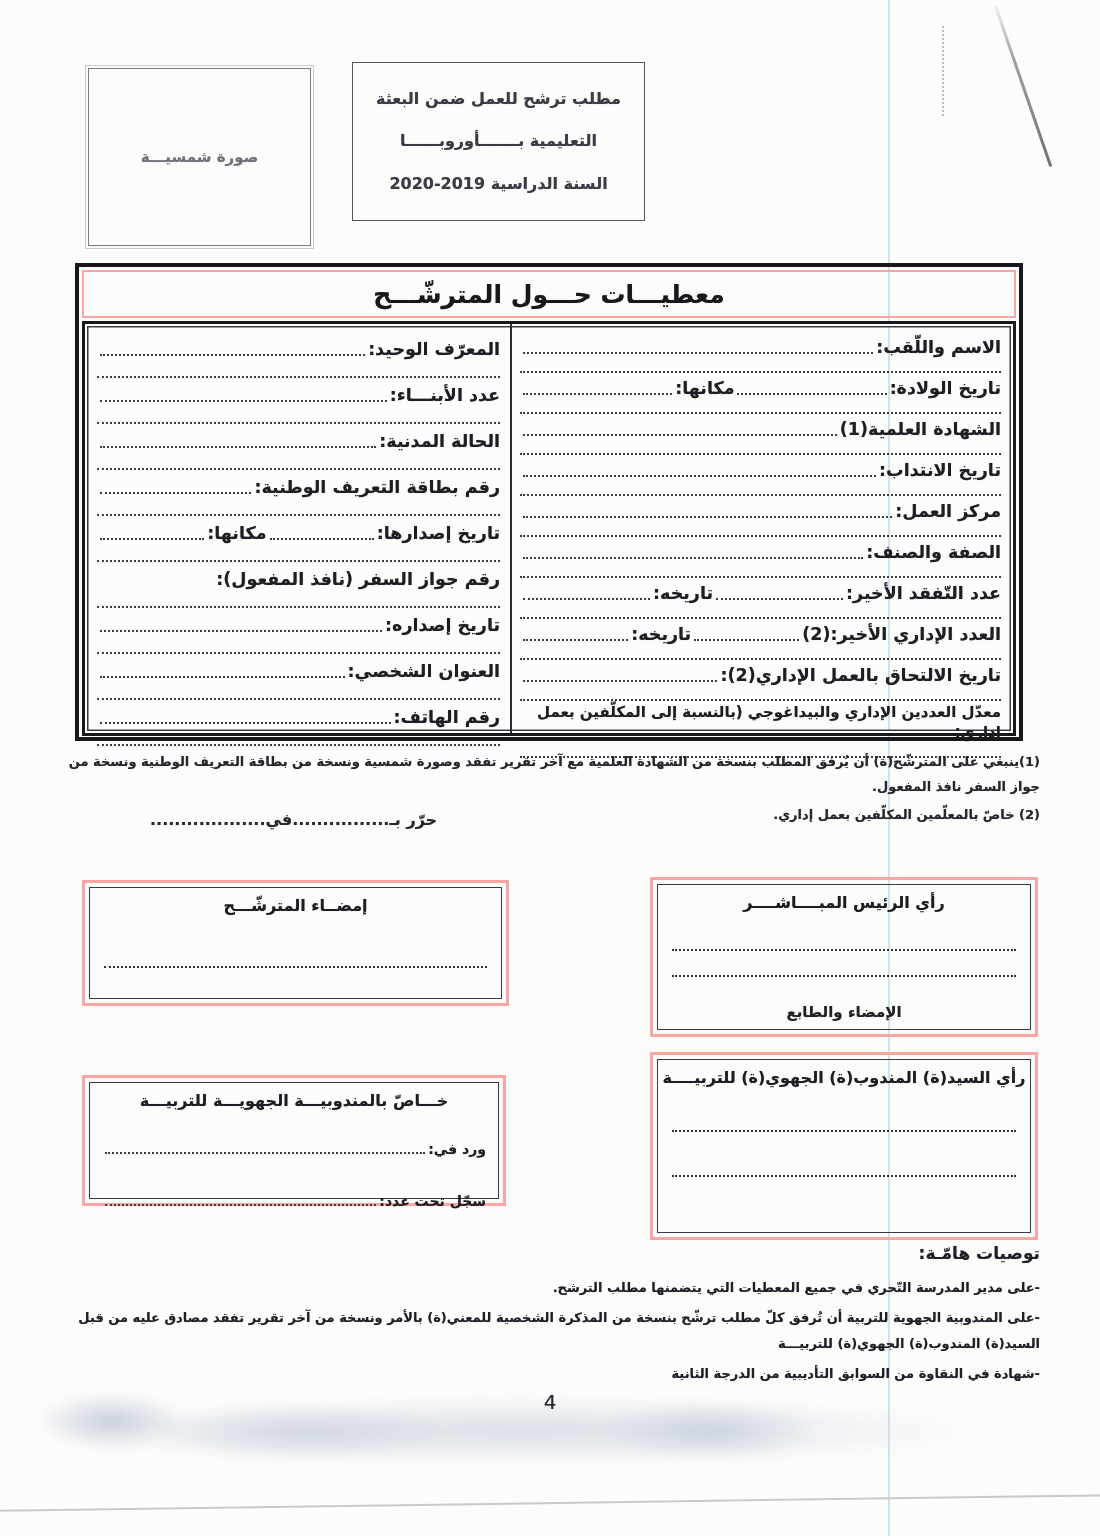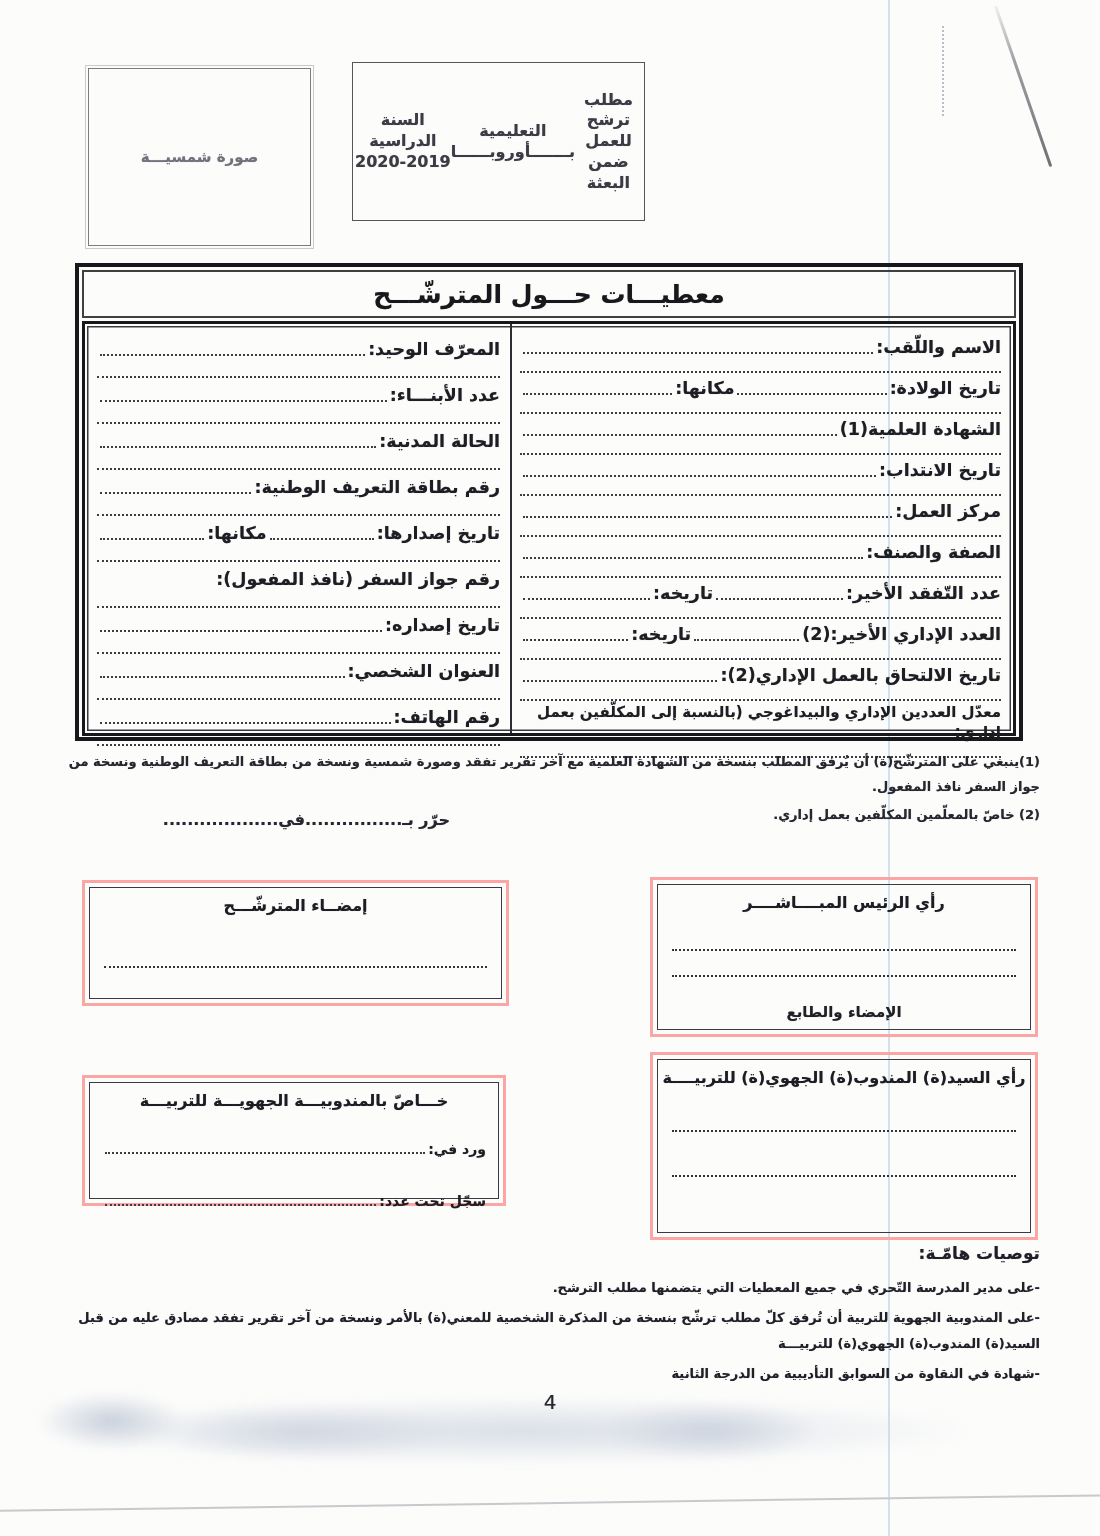--- a/index.html
+++ b/index.html
@@ -16,51 +16,51 @@
   .ghost{position:absolute;filter:blur(5px);}
   .g1{left:80px;top:1398px;width:880px;height:66px;background:radial-gradient(ellipse at 50% 50%,rgba(206,213,224,.75),rgba(206,213,224,0) 75%);}
   .g2{left:36px;top:1392px;width:150px;height:58px;background:radial-gradient(ellipse,rgba(188,197,212,.8),rgba(188,197,212,0) 70%);}
   .g3{left:600px;top:1402px;width:220px;height:58px;background:radial-gradient(ellipse,rgba(198,206,220,.8),rgba(198,206,220,0) 70%);}
   .g4{left:150px;top:1405px;width:300px;height:55px;background:radial-gradient(ellipse,rgba(198,206,220,.7),rgba(198,206,220,0) 70%);}
   
   .photo-box{position:absolute;left:88px;top:68px;width:221px;height:176px;border:1.5px solid #7c7c82;
              outline:1px solid #cacace;outline-offset:2px;display:flex;align-items:center;justify-content:center;}
   .photo-box span{font-size:15px;font-weight:bold;color:#5a5a68;letter-spacing:1px;opacity:.85;}
   .title-box{position:absolute;left:352px;top:62px;width:293px;height:159px;border:1.5px solid #55555c;
-             display:flex;justify-content:space-evenly;align-items:center;
+             display:flex;flex-direction:column;justify-content:space-evenly;align-items:center;
              font-weight:bold;color:#3b3b46;padding:4px 2px;box-sizing:border-box;text-align:center;}
   .title-box div{font-size:16px;line-height:1.3;filter:blur(.2px);}
   .ministry{position:absolute;left:735px;top:100px;width:322px;text-align:center;font-weight:bold;
             font-size:17px;line-height:2.05;color:#33333c;}
   .ministry .m1{color:#4a4a56;filter:blur(.3px);}
   .ministry .m4{font-size:15px;letter-spacing:.5px;}
   
   .main-box{position:absolute;left:75px;top:263px;width:948px;height:478px;border:4px solid #17171c;
             padding:3px;box-sizing:border-box;}
-  .form-title{height:44px;border:2px solid #404040;display:flex;align-items:center;justify-content:center;
+  .form-title{height:44px;border:2px solid #fca5a5;display:flex;align-items:center;justify-content:center;
               font-size:25px;font-weight:bold;color:#17171c;margin-bottom:3px;}
   .form-body{border:3px solid #17171c;box-shadow:inset 0 0 0 2px #fcfcfb,inset 0 0 0 3.5px #3a3a42;
              height:calc(100% - 49px);box-sizing:border-box;display:flex;}
   .col{box-sizing:border-box;}
   .col-right{width:54.2%;padding:10px 12px 4px 8px;border-left:2px solid #2c2c33;}
   .col-left{width:45.8%;padding:10px 10px 4px 12px;}
   .field{margin:0 0 2px;}
   .fline{display:flex;align-items:flex-end;height:23px;}
   .col-left .fline{height:25px;}
   .flabel{font-weight:bold;font-size:17.5px;color:#1d1d24;white-space:nowrap;line-height:1.15;}
   .leader{flex:1;border-bottom:2.2px dotted #3c3c44;margin:0 3px 3px;min-width:18px;}
   .cont{border-bottom:2.2px dotted #3c3c44;height:14px;margin-bottom:2px;}
   .col-left .cont{height:17px;}
   .field.small .fline{height:auto;min-height:23px;}
   .field.small .flabel{white-space:normal;font-size:15px;line-height:1.3;}
   
   .footnotes{position:absolute;left:62px;top:750px;width:978px;font-size:13px;font-weight:bold;
              color:#26262e;line-height:1.9;text-align:right;}
   .footnotes div{margin-bottom:4px;}
-  .issued{position:absolute;left:150px;top:810px;width:300px;text-align:right;
+  .issued{position:absolute;left:150px;top:810px;width:300px;text-align:left;
           font-size:16px;font-weight:bold;color:#26262e;}
   
   .dbox{position:absolute;border:3px solid #fca5a5;padding:4px;box-sizing:border-box;}
   .dbox-in{border:1.5px solid #3a3a42;width:100%;height:100%;position:relative;box-sizing:border-box;}
   .box-title{position:absolute;top:8px;left:0;right:0;text-align:center;font-size:16px;font-weight:bold;color:#1c1c23;}
   .sigline{position:absolute;left:14px;right:14px;border-bottom:2.2px dotted #33333b;}
   .box-footer{position:absolute;bottom:8px;left:0;right:0;text-align:center;font-size:15px;font-weight:bold;}
   .b-candidate{left:82px;top:880px;width:427px;height:126px;}
   .b-chief{left:650px;top:877px;width:388px;height:160px;}
   .b-delegation{left:82px;top:1075px;width:424px;height:131px;}

